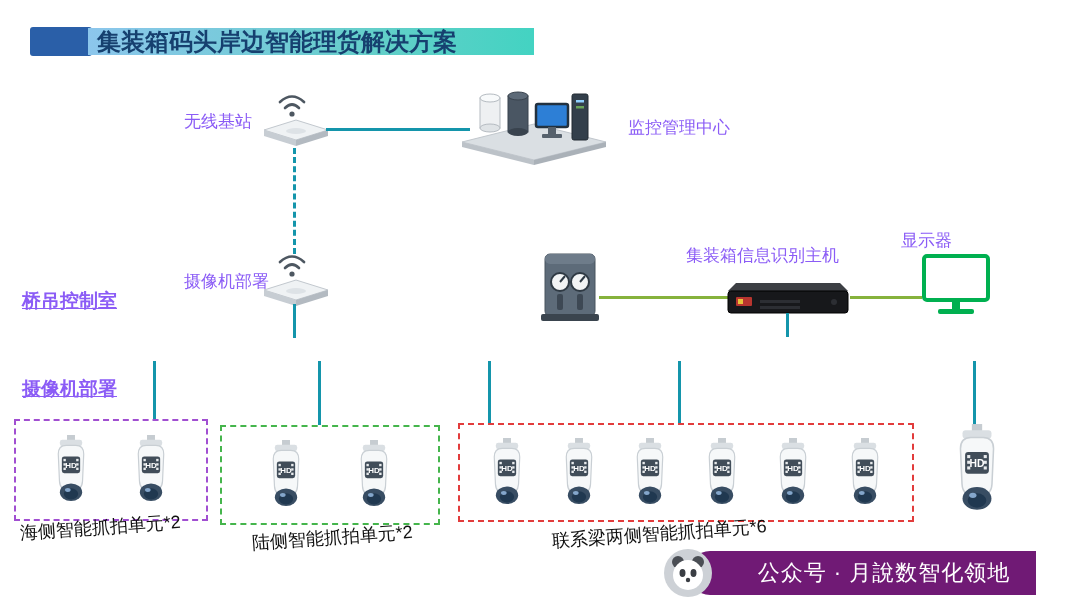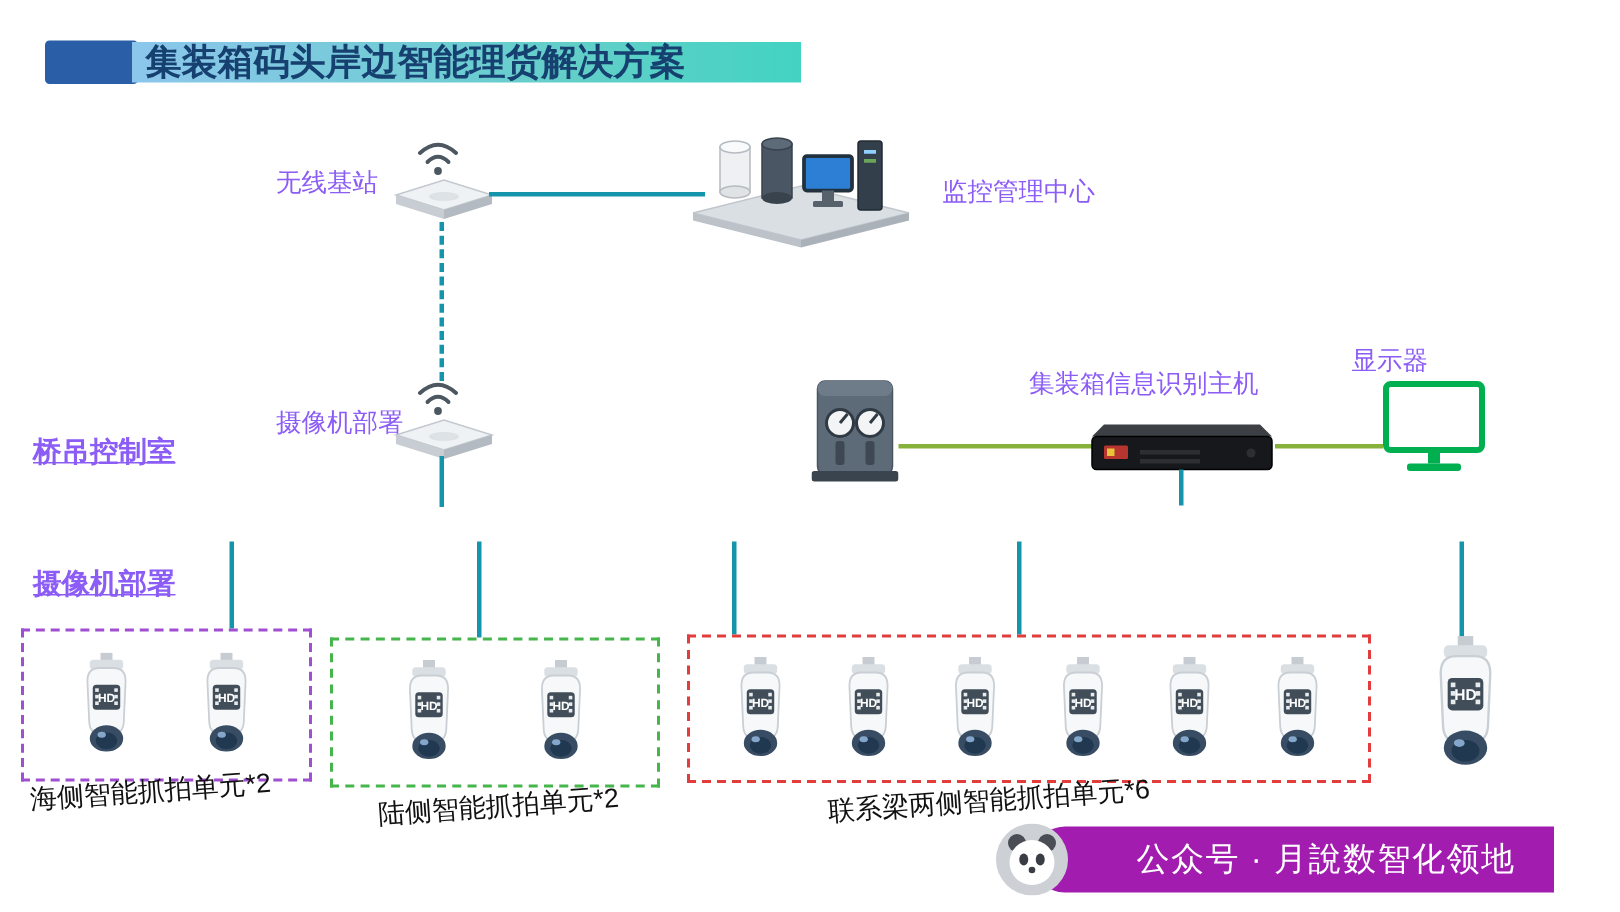--- a/index.html
+++ b/index.html
@@ -30,21 +30,21 @@
   
   .group-box{position:absolute;border:2px dashed;display:flex;justify-content:space-evenly;align-items:center;background:transparent;}
   .group-box.sea{left:14px;top:419px;width:190px;height:98px;border-color:#a14fd1;}
   .group-box.land{left:220px;top:425px;width:216px;height:96px;border-color:#45b54c;}
   .group-box.beam{left:458px;top:423px;width:452px;height:95px;border-color:#e23c3c;}
   .group-label{position:absolute;font-size:18px;color:#111;white-space:nowrap;}
   .tilt{transform:rotate(-4deg);transform-origin:left center;}
   .cam{width:48px;height:70px;display:block;}
   .cam.big{width:62px;height:91px;}
   
-  .wm-pill{position:absolute;left:688px;top:551px;width:392px;height:44px;background:#a21caf;
+  .wm-pill{position:absolute;left:688px;top:551px;width:392px;height:44px;background:#701a75;
     border-radius:22px 0 0 22px;display:flex;align-items:center;justify-content:center;
     color:#fff;font-size:22px;font-weight:500;letter-spacing:1px;}
   .wm-logo{position:absolute;left:664px;top:549px;width:48px;height:48px;}
 </style>
 </head>
 <body>
 
 <svg style="position:absolute;width:0;height:0;overflow:hidden" aria-hidden="true">
   <defs>
     <symbol id="sym-camera" viewBox="0 0 60 88">

